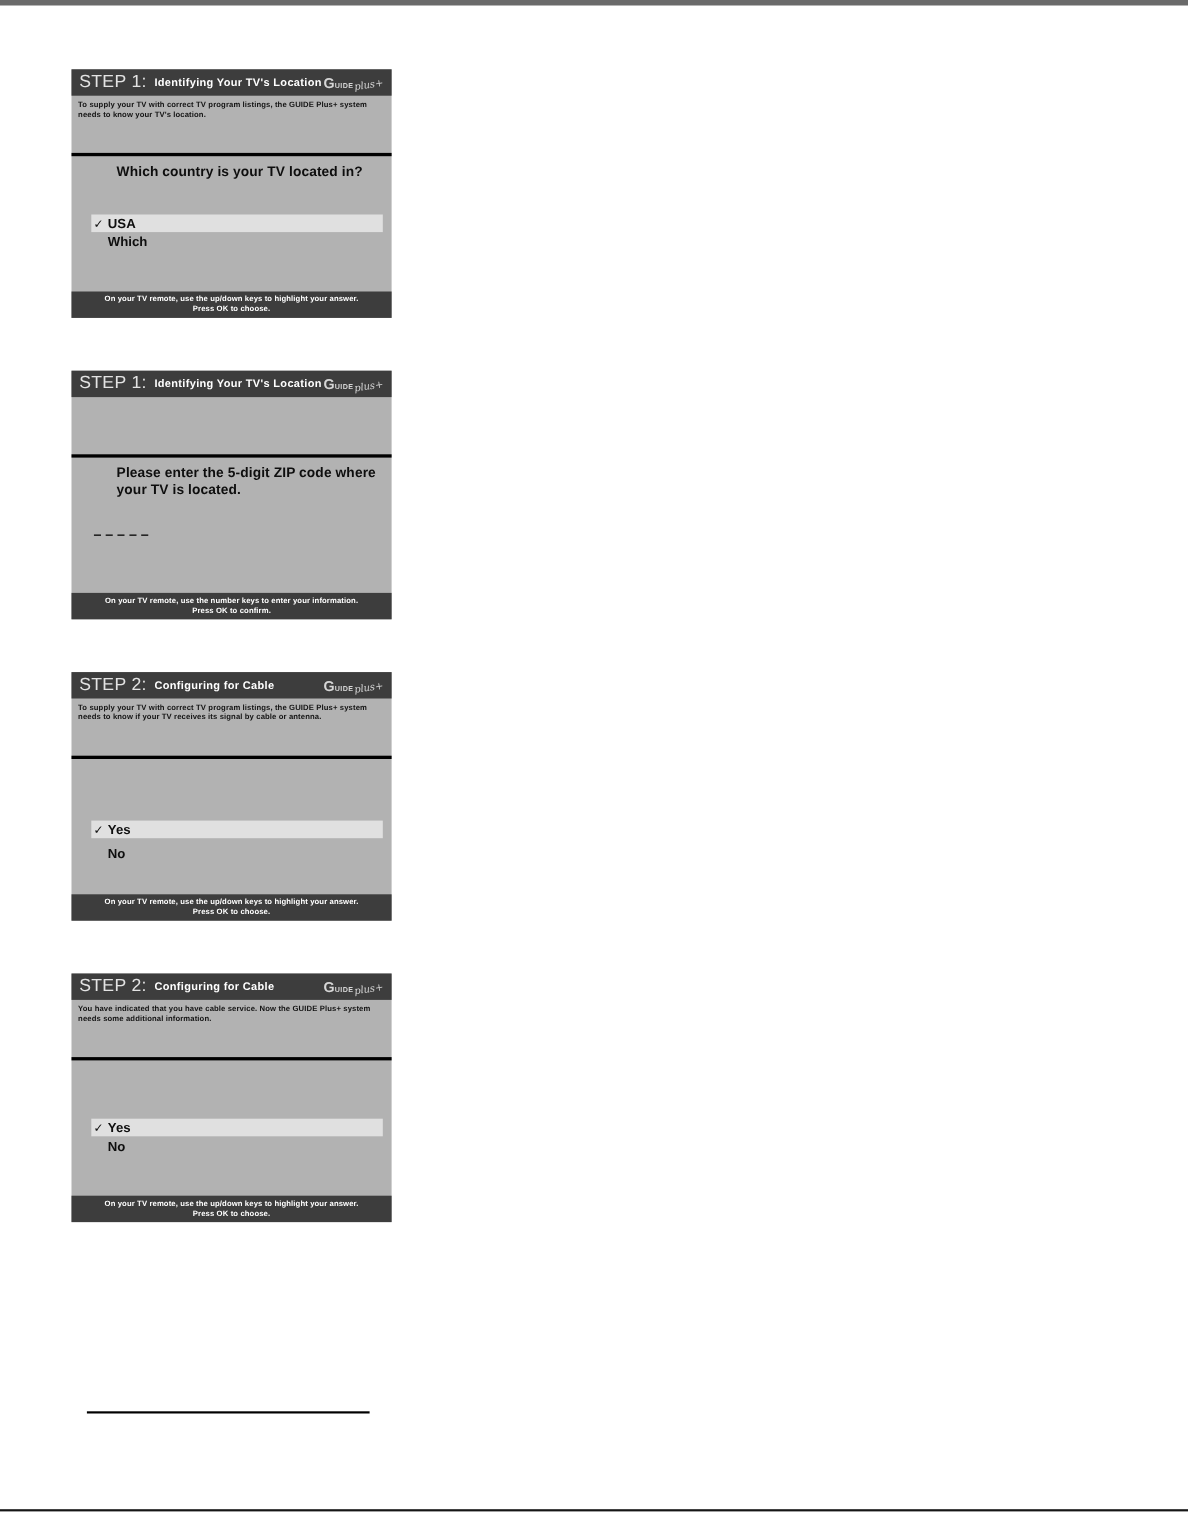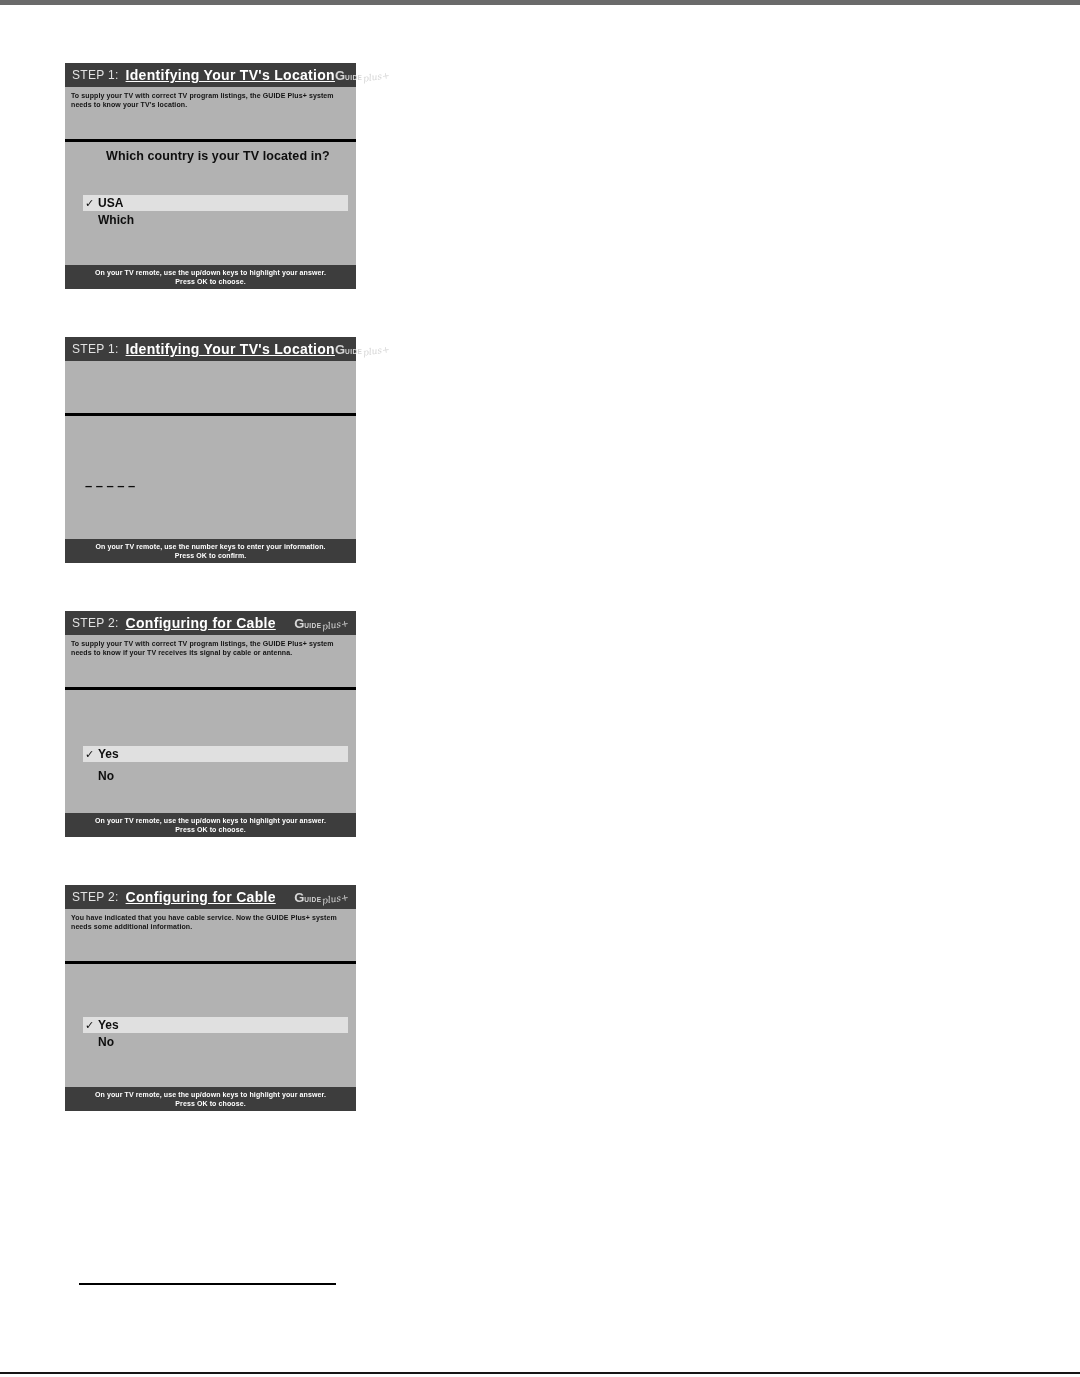--- a/index.html
+++ b/index.html
@@ -15,22 +15,22 @@
   .screen {
     position:absolute; left:65px; width:291px; height:226px;
     background:#b2b2b2; display:flex; flex-direction:column;
   }
   .screen-0 { top:63px; } .screen-1 { top:337px; } .screen-2 { top:611px; } .screen-3 { top:885px; }
 
   .titlebar {
     height:24px; background:#3d3d3d; display:flex; align-items:center;
     padding:0 7px; flex:0 0 auto;
   }
-  .step-label { color:#e3e3e3; font-size:12px; letter-spacing:0.3px; white-space:nowrap; }
-  .screen-title { color:#ffffff; font-size:14px; font-weight:bold; margin-left:7px; letter-spacing:0.3px; white-space:nowrap;text-decoration:underline; }
+  .step-label { color:#e3e3e3; font-size:16px; letter-spacing:0.3px; white-space:nowrap; }
+  .screen-title { color:#ffffff; font-size:10px; font-weight:bold; margin-left:7px; letter-spacing:0.3px; white-space:nowrap; }
   .logo { margin-left:auto; color:#d6d6d6; display:flex; align-items:baseline; white-space:nowrap; }
   .logo-g { font-size:13px; font-weight:bold; }
   .logo-uide { font-size:6.5px; font-weight:bold; letter-spacing:0.4px; }
   .logo-plus { font-size:9px; font-style:italic; font-family:"DejaVu Serif", serif; margin-left:1px; transform:rotate(-8deg); }
 
   .desc {
     height:52px; flex:0 0 auto; padding:4px 10px 0 6px;
     font-size:7px; font-weight:bold; color:#141414; line-height:1.35; letter-spacing:0.1px;
   }
   .divider { height:3px; background:#000; flex:0 0 auto; }
@@ -102,20 +102,21 @@
     <span class="screen-title">Identifying Your TV's Location</span>
     <span class="logo">
         <span class="logo-g">G</span>
         <span class="logo-uide">UIDE</span>
         <span class="logo-plus">plus+</span>
       </span>
   </div>
   <div class="desc"></div>
   <div class="divider"></div>
   <div class="main">
+    <div class="question">Please enter the 5-digit ZIP code where your TV is located.</div>
     <div class="zip-dashes">–––––</div>
   </div>
   <div class="screen-footer">
     <span>On your TV remote, use the number keys to enter your information.</span>
     <span>Press OK to confirm.</span>
   </div>
 </div>
 
 <div class="screen screen-2">
   <div class="titlebar">

